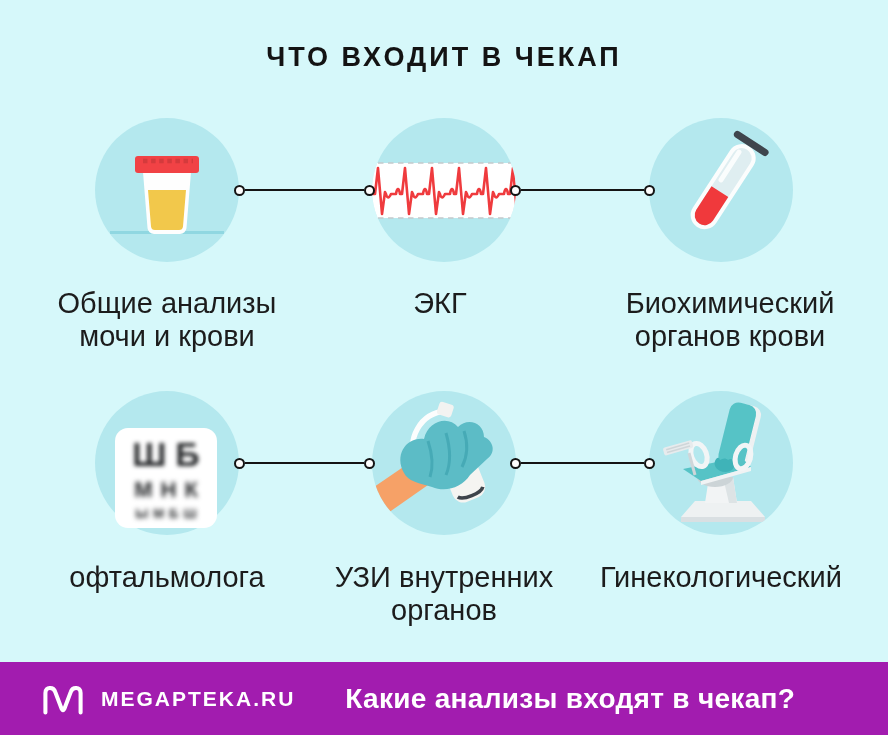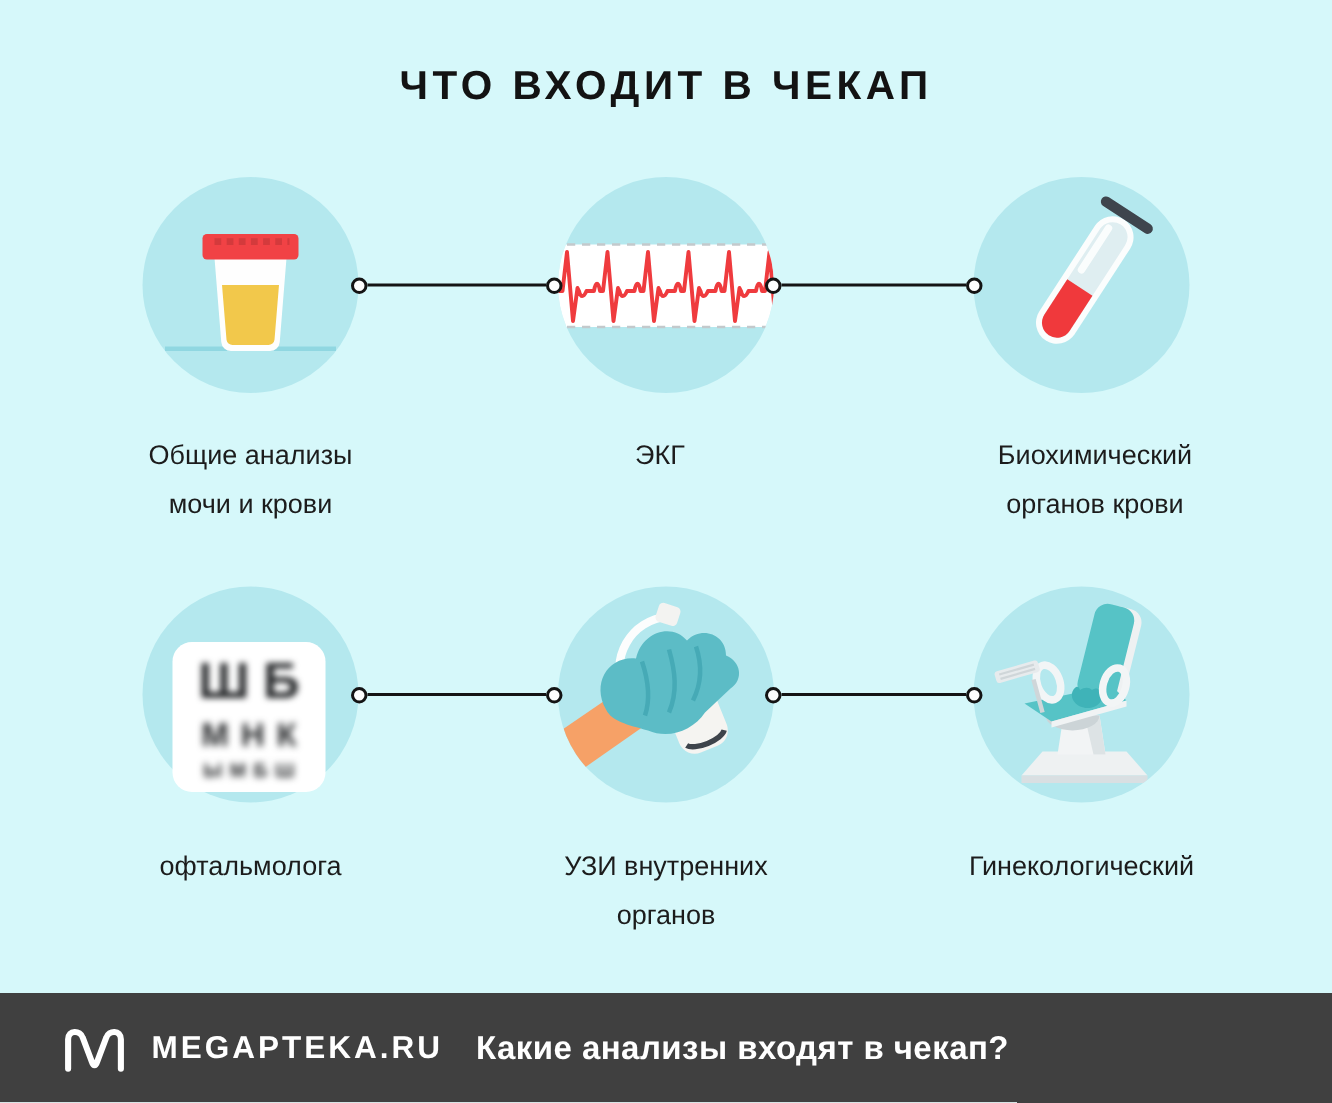--- a/index.html
+++ b/index.html
@@ -12,35 +12,35 @@
   .p1{left:95px;top:118px}.p2{left:372px;top:118px}.p3{left:649px;top:118px}
   .p4{left:95px;top:391px}.p5{left:372px;top:391px}.p6{left:649px;top:391px}
   .circle svg{display:block;width:144px;height:144px;}
   .connector{position:absolute;display:flex;align-items:center;height:12px;}
   .cn1{left:234px;top:184px;width:141px}
   .cn2{left:510px;top:184px;width:145px}
   .cn3{left:234px;top:457px;width:141px}
   .cn4{left:510px;top:457px;width:145px}
   .ring{flex:0 0 auto;width:7px;height:7px;border:2.6px solid #141414;border-radius:50%;background:#fdfdfd;}
   .cline{flex:1;height:2.6px;background:#141414;}
-  .label{position:absolute;width:320px;text-align:center;font-size:18px;line-height:33px;
+  .label{position:absolute;width:320px;text-align:center;font-size:29px;line-height:33px;
          font-weight:500;color:#1c1c1c;}
   .label span{display:block;}
   .l1{left:7px;top:287px}.l2{left:280px;top:287px}.l3{left:570px;top:287px}
   .l4{left:7px;top:561px}.l5{left:284px;top:561px}.l6{left:561px;top:561px}
   .eyebox{position:absolute;left:20px;top:37px;width:102px;height:100px;background:#ffffff;
           border-radius:13px;display:flex;flex-direction:column;align-items:center;
           justify-content:center;color:#26282a;font-weight:700;}
   .er1{font-size:34px;line-height:42px;letter-spacing:9px;text-indent:9px;filter:blur(2.3px);}
   .er2{font-size:22px;line-height:30px;letter-spacing:8px;text-indent:8px;filter:blur(2.6px);}
   .er3{font-size:13px;line-height:18px;letter-spacing:5px;text-indent:5px;filter:blur(2.4px);}
-  .footer{position:absolute;left:0;bottom:0;width:100%;height:73px;background:#404040;
+  .footer{position:absolute;left:0;bottom:0;width:100%;height:73px;background:#a21caf;
           display:flex;align-items:center;box-sizing:border-box;padding-left:40px;color:#ffffff;}
   .brand{font-size:21px;font-weight:800;letter-spacing:2px;margin-left:15px;}
-  .question{font-size:22px;font-weight:700;margin-left:22px;letter-spacing:0.3px;}
+  .question{font-size:28px;font-weight:700;margin-left:50px;letter-spacing:0.3px;}
 </style>
 </head>
 <body>
 
 <div class="poster">
 
   <div class="title">ЧТО ВХОДИТ В ЧЕКАП</div>
 
   <div class="circle p1 clip">
     <svg viewBox="0 0 144 144">

